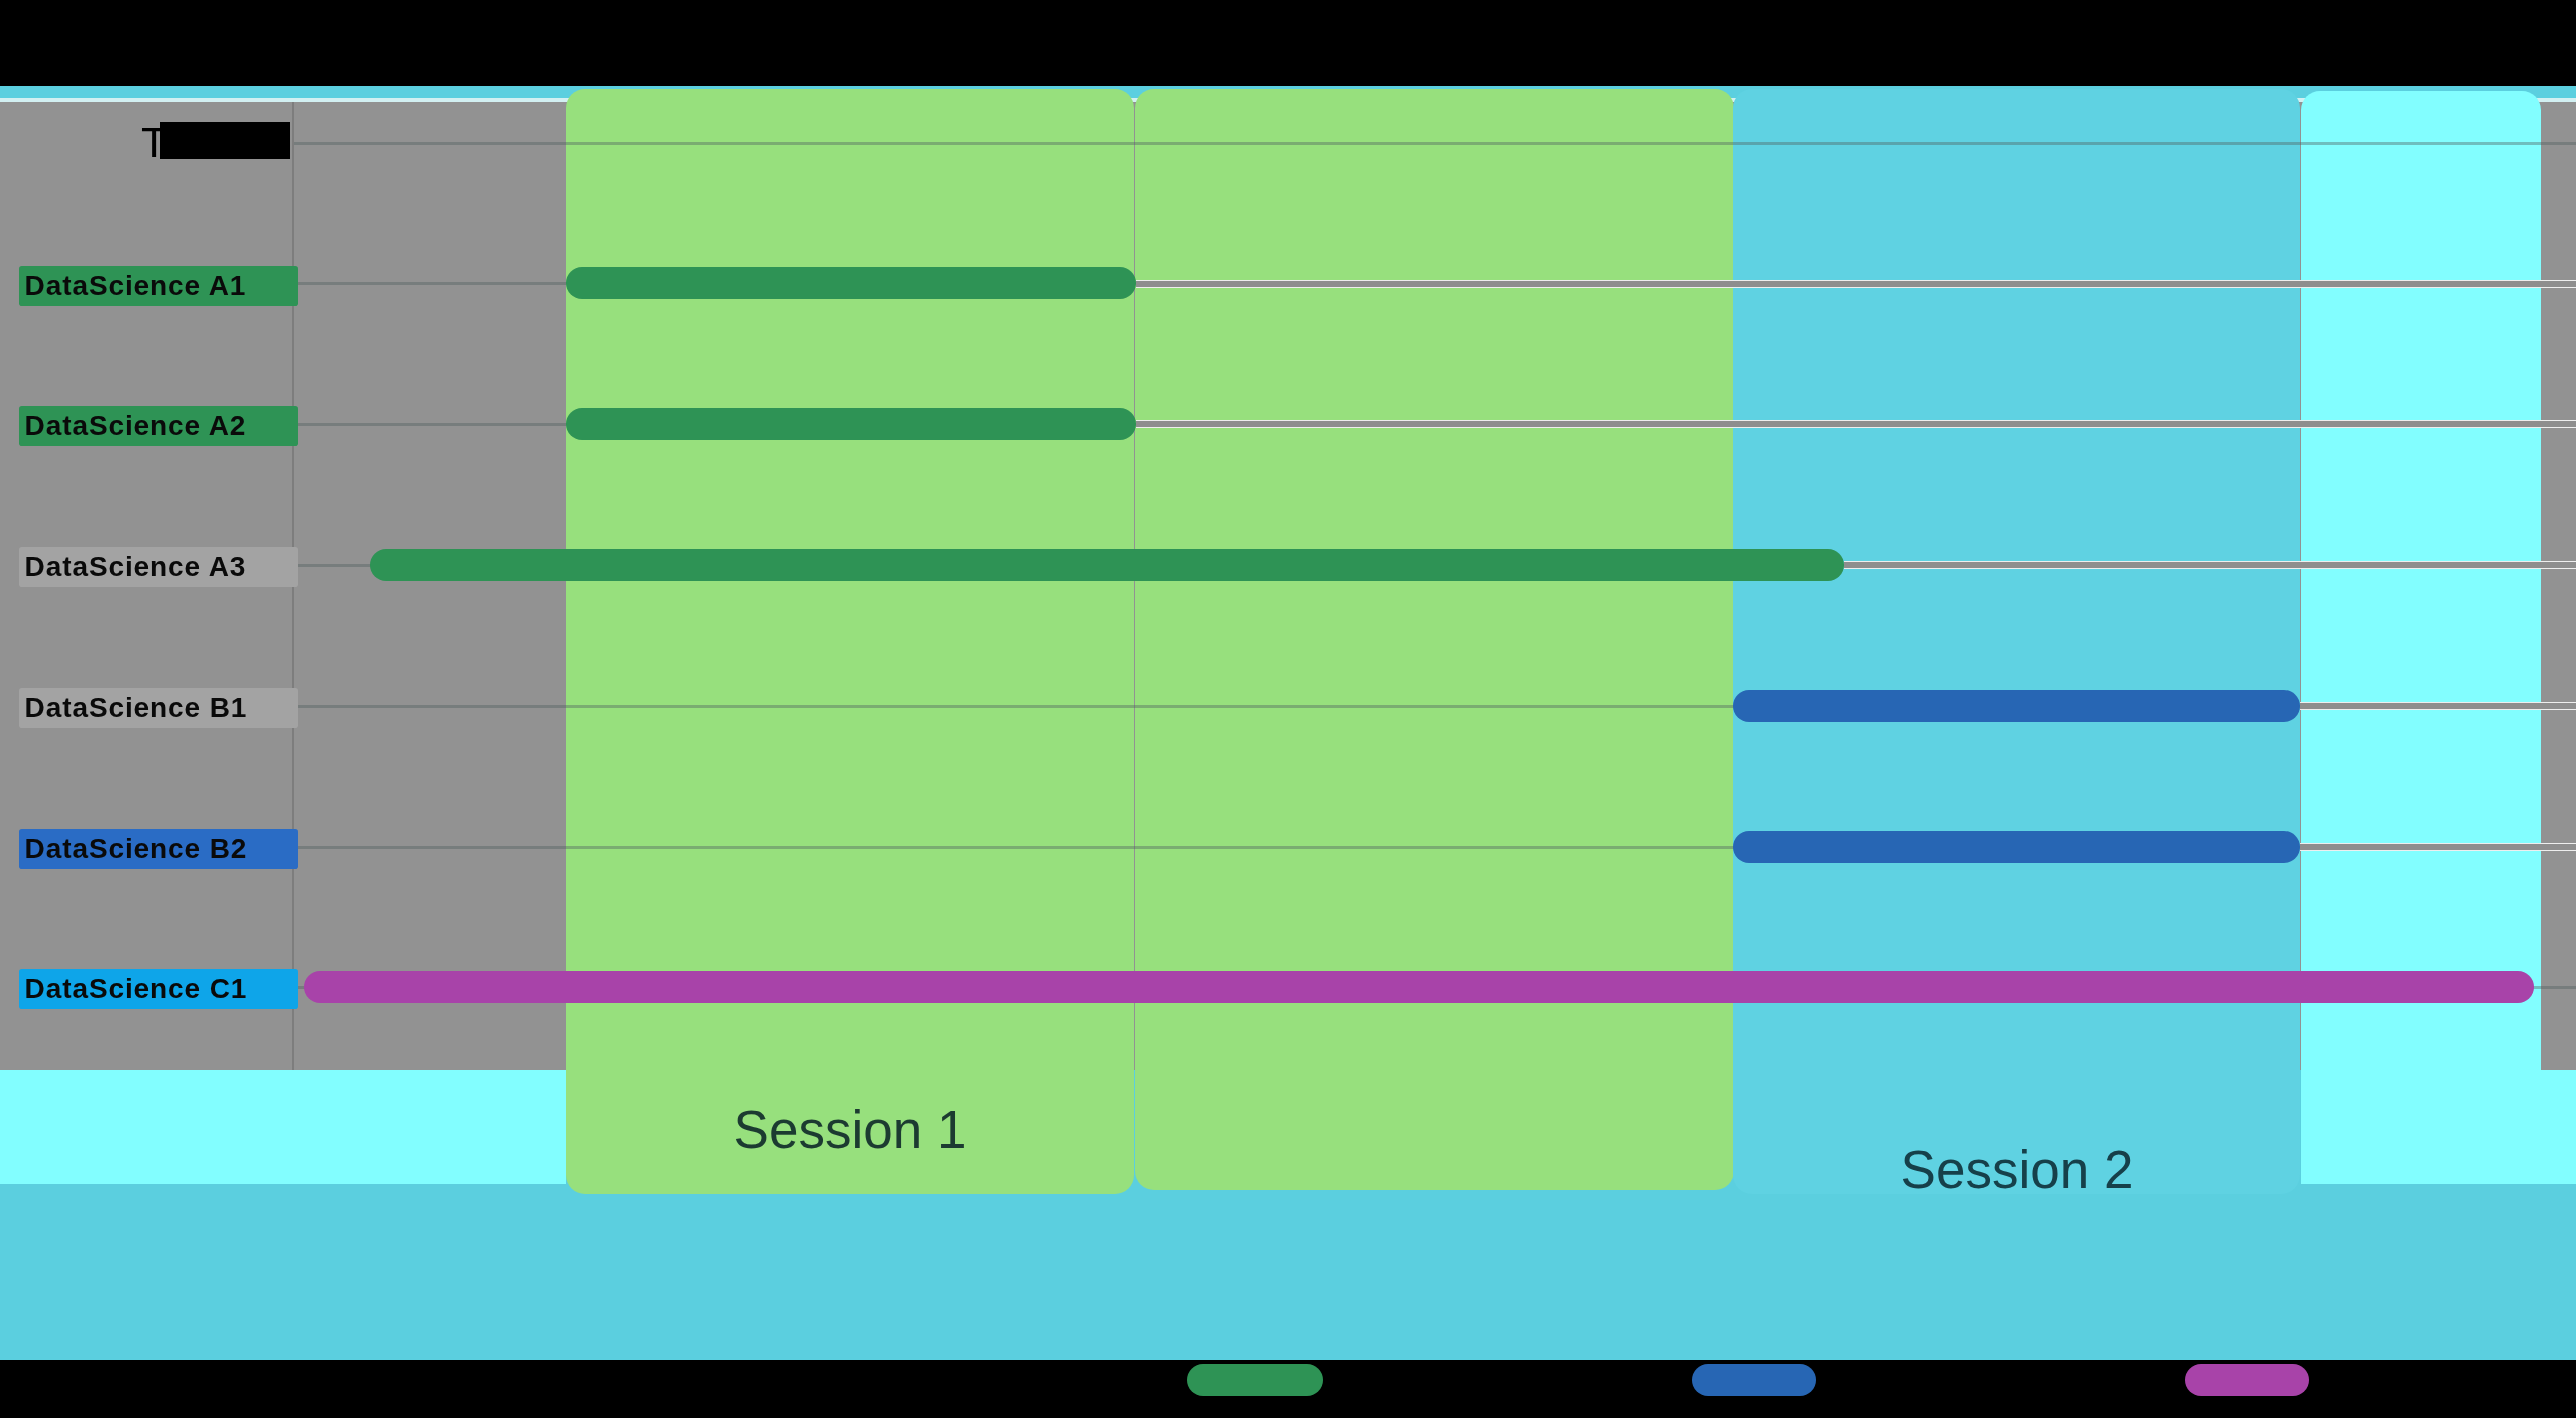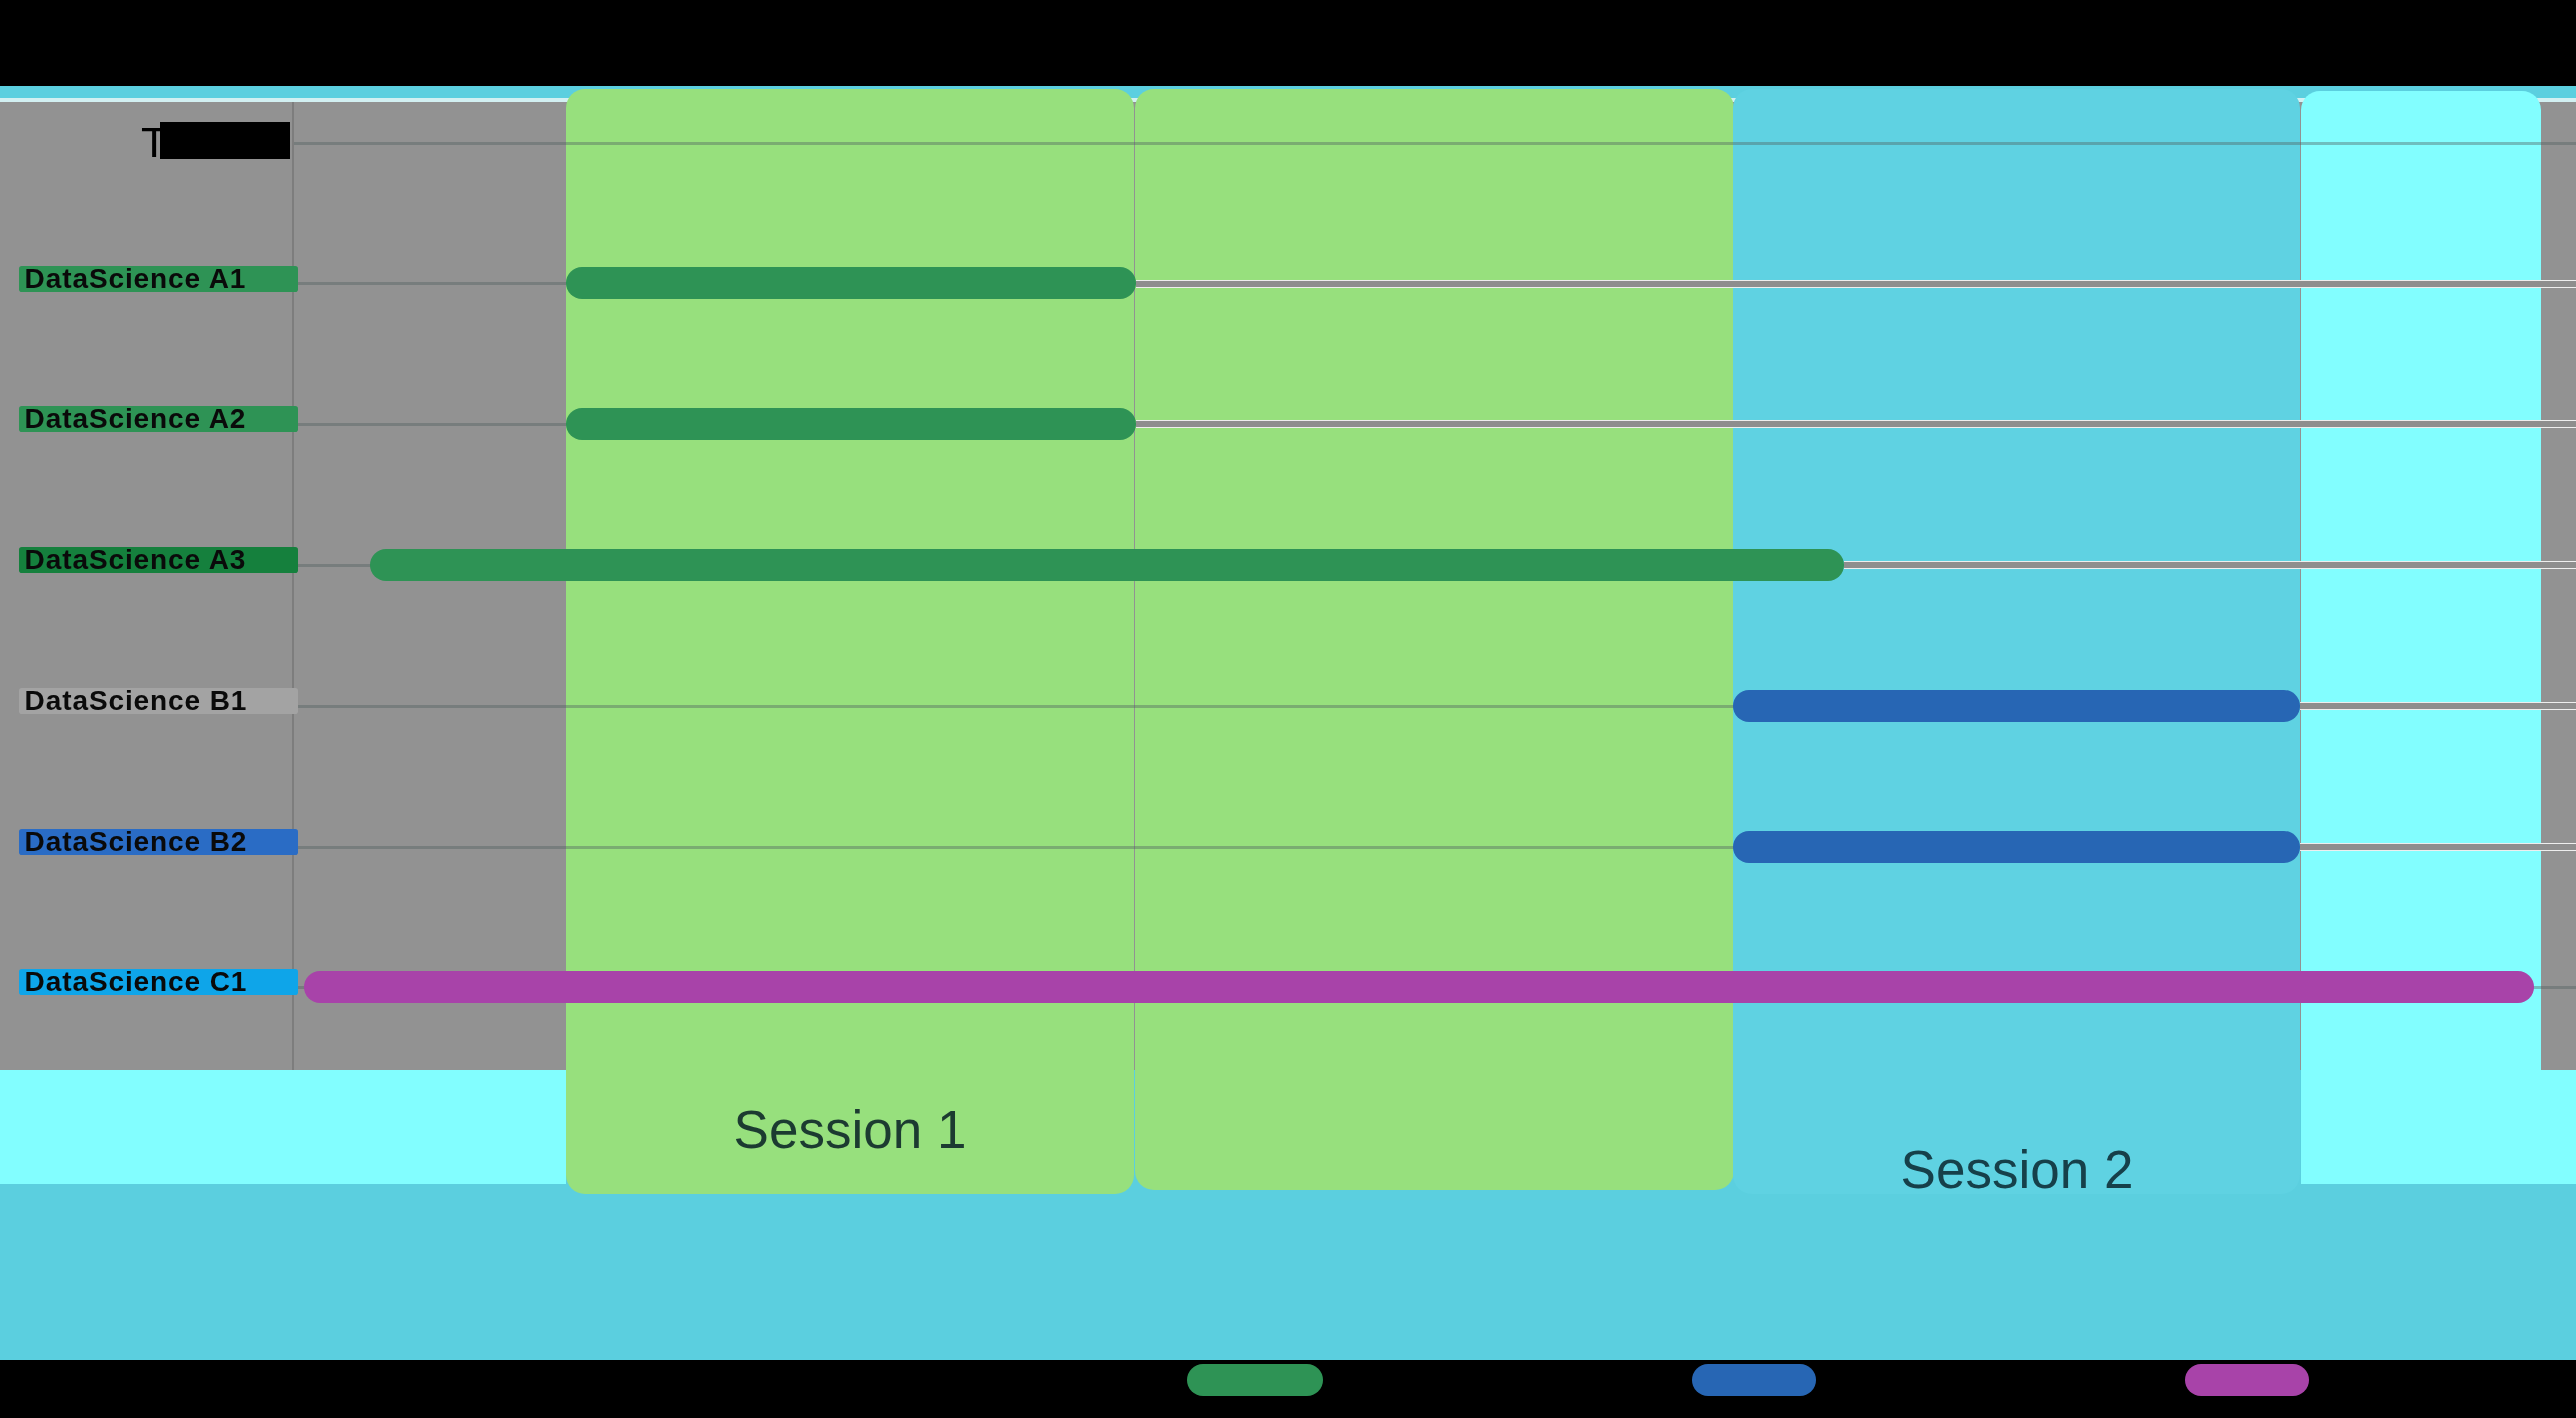--- a/index.html
+++ b/index.html
@@ -8,21 +8,21 @@
   .abs{position:absolute;}
   #paper{left:0;top:86px;width:2576px;height:1274px;}
   #hairline{left:0;top:98px;width:2576px;height:4.7px;opacity:.85;}
   #plotbg{left:0;top:102px;width:2576px;height:968px;}
   #axisline{top:102px;width:1.9px;height:968px;}
   .band{border-radius:19px;}
   .gridline{height:2.8px;left:292px;width:2284px;}
   .contline{height:5.6px;border-top:0.9px solid rgba(255,255,255,.85);
             border-bottom:0.9px solid rgba(255,255,255,.85);}
   .bar{height:32px;border-radius:16px;}
-  .chip{left:19px;width:279px;height:26px;border-radius:2.8px;display:flex;align-items:center;
+  .chip{left:19px;width:279px;height:40px;border-radius:2.8px;display:flex;align-items:center;
         padding-left:5.6px;box-sizing:border-box;font-size:28px;font-weight:bold;color:#0a0a0a;
         letter-spacing:0.9px;overflow:hidden;white-space:nowrap;}
   .session-label{font-size:53px;transform:translate(-50%,-50%);white-space:nowrap;}
   #title-text{left:141px;top:118px;font-size:43px;color:#000;}
   #title-redaction{left:160px;top:122px;width:130px;height:37px;background:#000;}
   .legend-swatch{height:32px;border-radius:16px;top:1364px;}
 </style>
 </head>
 <body>
 
@@ -67,21 +67,21 @@
     </div>
 
   <div class="abs" id="axisline" style="left: 292px; background: rgb(125, 125, 125);"></div>
 
   <div class="abs" id="title-text">Task</div>
   <div class="abs" id="title-redaction"></div>
 
   <div id="rowlabels">
       <div class="abs chip" style="top: 266px; background: rgb(46, 147, 85);">DataScience A1</div>
       <div class="abs chip" style="top: 406px; background: rgb(46, 147, 85);">DataScience A2</div>
-      <div class="abs chip" style="top: 547px; background: #15803d;">DataScience A3</div>
+      <div class="abs chip" style="top: 547px; background: #a3a3a3;">DataScience A3</div>
       <div class="abs chip" style="top: 688px; background: #a3a3a3;">DataScience B1</div>
       <div class="abs chip" style="top: 829px; background: rgb(42, 108, 197);">DataScience B2</div>
       <div class="abs chip" style="top: 969px; background: #0ea5e9;">DataScience C1</div>
     </div>
   <div id="sessionlabels">
       <div class="abs session-label" style="left: 850px; top: 1129px; color: rgb(28, 59, 49);">Session 1</div>
       <div class="abs session-label" style="left: 2017px; top: 1169px; color: rgb(22, 64, 74);">Session 2</div>
     </div>
   <div id="legend">
       <div class="abs legend-swatch" style="left: 1187px; width: 136px; background: rgb(46, 147, 85);"></div>

